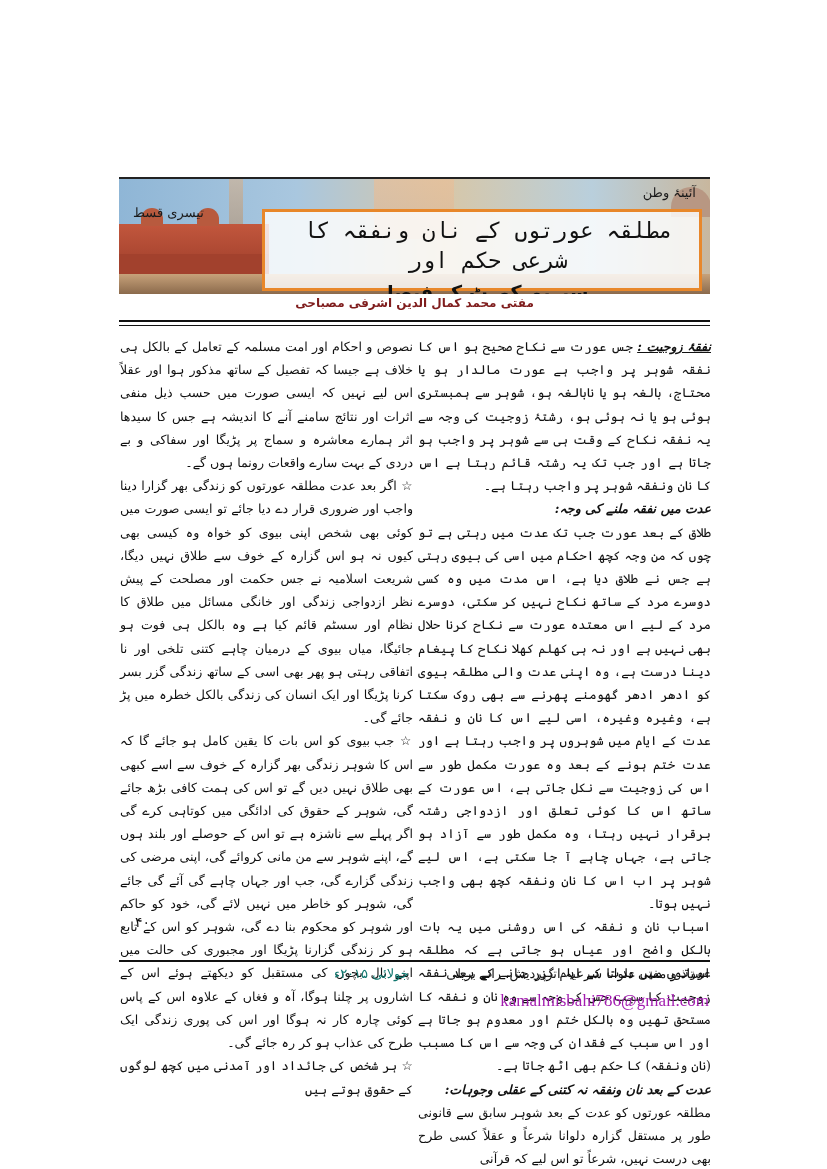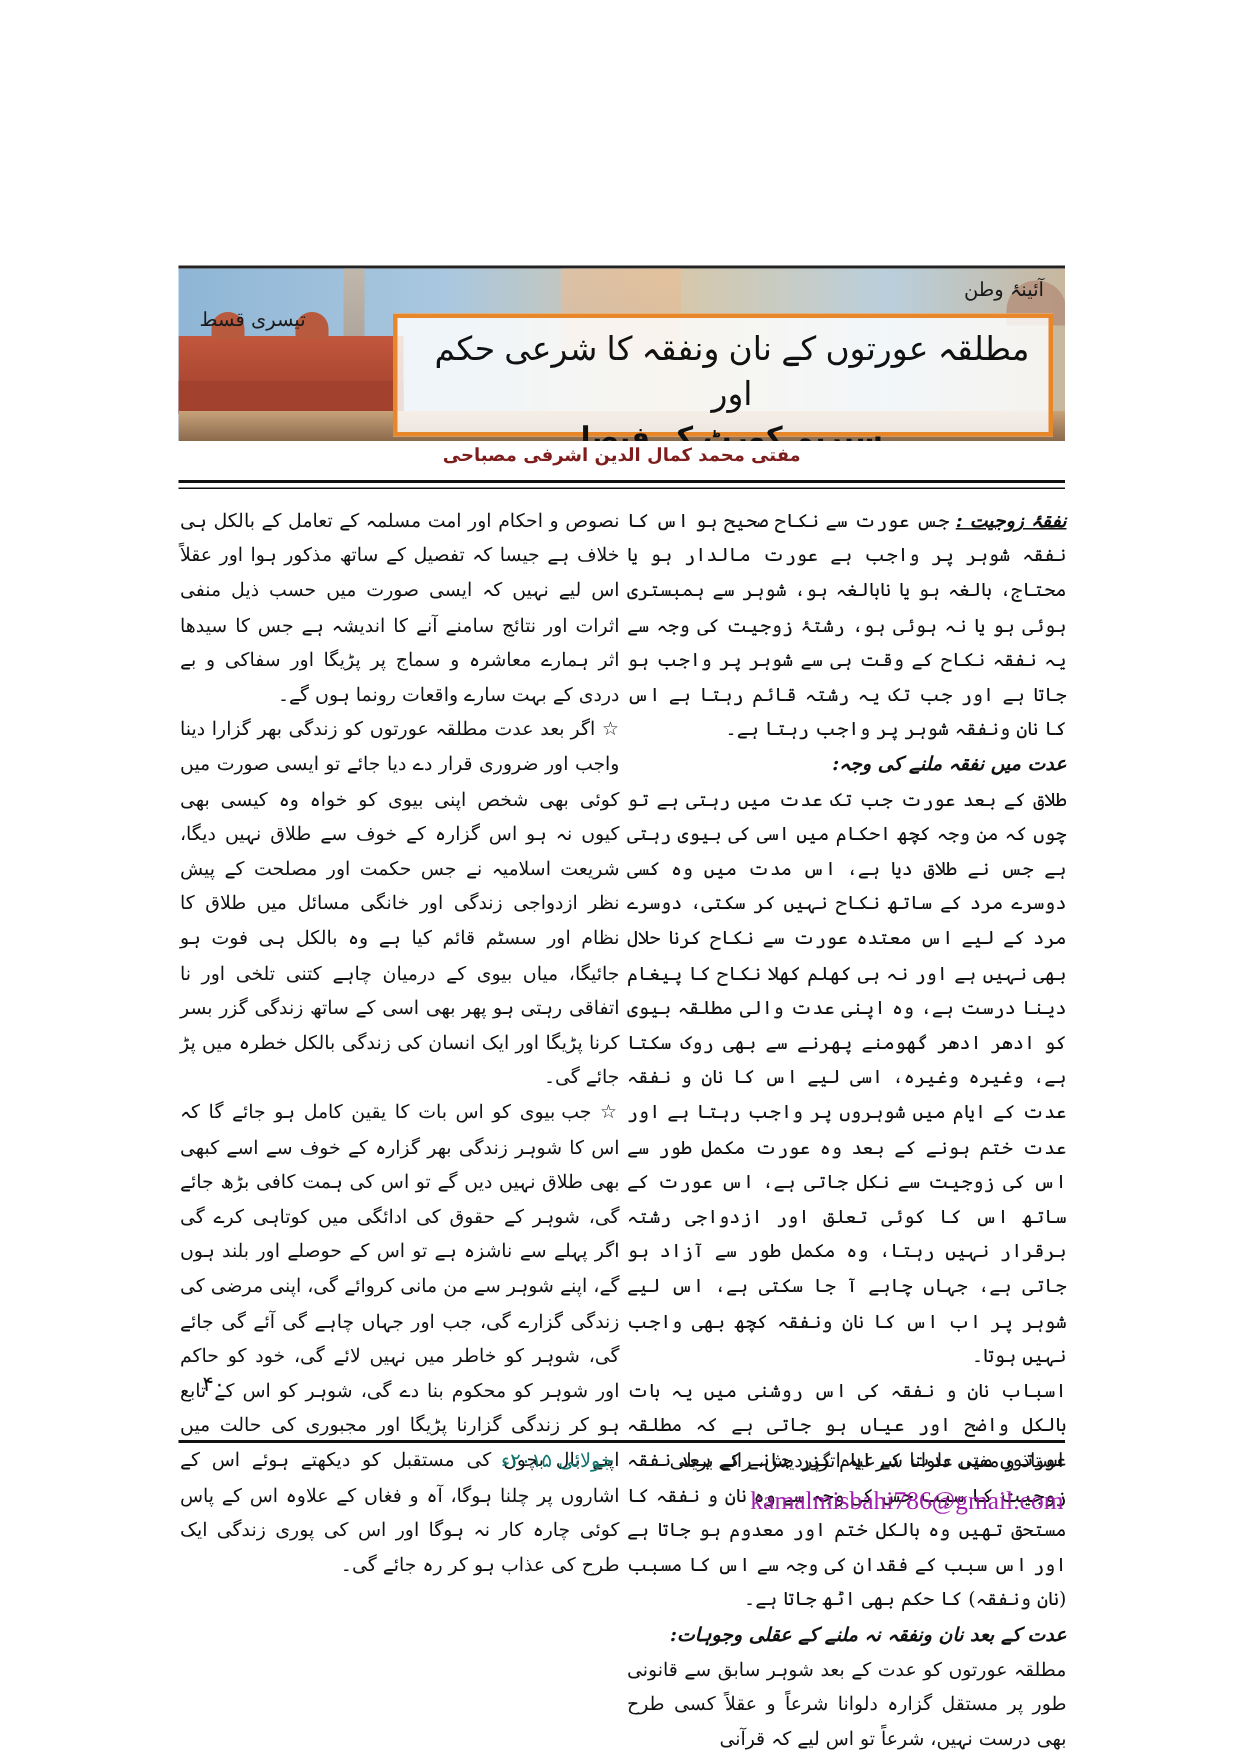--- a/index.html
+++ b/index.html
@@ -25,21 +25,21 @@
       position:absolute; right:14px; top:6px; font-family:"DejaVu Serif", serif; font-size:13px; color:#1a1a1a; direction: rtl; text-align: center;
     }
     .banner .part {
       position:absolute; left:14px; top:6px; font-family:"DejaVu Serif", serif; font-size:13px; color:#1a1a1a; direction: rtl; margin-top: 20px;
     }
     .title-box {
       position:absolute; left:143px; top:30px; width:440px; height:82px;
       background: rgba(255,255,255,0.82); border: 3px solid #e8872a; box-sizing: border-box;
       text-align: center; direction: rtl;
     }
-    .title-line1 { font-family:Liberation Sans, sans-serif; font-size:22px; color:#111; margin-top:6px; line-height:30px;margin-left:12px; }
+    .title-line1 { font-family:Liberation Mono, monospace; font-size:22px; color:#111; margin-top:6px; line-height:30px;margin-left:12px; }
     .title-line2 { font-family:"DejaVu Sans", sans-serif; font-weight:bold; font-size:19px; color:#111; line-height:28px; }
 
     .author {
       position:absolute; left:119px; top:296px; width:591px; text-align:center; direction: rtl;
       font-family:"DejaVu Sans", sans-serif; font-weight:bold; font-size:12px; color:#7f1d1d;
     }
     .rule-double {
       position:absolute; left:119px; width:591px; top:320px; height:3px;
       border-top:2px solid #111; border-bottom:1px solid #111;
     }
@@ -90,34 +90,38 @@
   <div class="rule-double"></div>
 
   <div class="col right">
     <p>
       <span class="heading">نفقۂ زوجیت :</span>
       <span>جس عورت سے نکاح صحیح ہو اس کا نفقہ شوہر پر واجب ہے عورت مالدار ہو یا محتاج، بالغہ ہو یا نابالغہ ہو، شوہر سے ہمبستری ہوئی ہو یا نہ ہوئی ہو، رشتۂ زوجیت کی وجہ سے یہ نفقہ نکاح کے وقت ہی سے شوہر پر واجب ہو جاتا ہے اور جب تک یہ رشتہ قائم رہتا ہے اس کا نان ونفقہ شوہر پر واجب رہتا ہے۔</span>
     </p>
     <p class="subhead">عدت میں نفقہ ملنے کی وجہ:</p>
     <p>طلاق کے بعد عورت جب تک عدت میں رہتی ہے تو چوں کہ من وجہ کچھ احکام میں اسی کی بیوی رہتی ہے جس نے طلاق دیا ہے، اس مدت میں وہ کسی دوسرے مرد کے ساتھ نکاح نہیں کر سکتی، دوسرے مرد کے لیے اس معتدہ عورت سے نکاح کرنا حلال بھی نہیں ہے اور نہ ہی کھلم کھلا نکاح کا پیغام دینا درست ہے، وہ اپنی عدت والی مطلقہ بیوی کو ادھر ادھر گھومنے پھرنے سے بھی روک سکتا ہے، وغیرہ وغیرہ، اسی لیے اس کا نان و نفقہ عدت کے ایام میں شوہروں پر واجب رہتا ہے اور عدت ختم ہونے کے بعد وہ عورت مکمل طور سے اس کی زوجیت سے نکل جاتی ہے، اس عورت کے ساتھ اس کا کوئی تعلق اور ازدواجی رشتہ برقرار نہیں رہتا، وہ مکمل طور سے آزاد ہو جاتی ہے، جہاں چاہے آ جا سکتی ہے، اس لیے شوہر پر اب اس کا نان ونفقہ کچھ بھی واجب نہیں ہوتا۔</p>
     <p>اسباب نان و نفقہ کی اس روشنی میں یہ بات بالکل واضح اور عیاں ہو جاتی ہے کہ مطلقہ عورتوں میں عدت کے ایام گزر جانے کے بعد نفقہ زوجیت کا سبب جس کی وجہ سے وہ نان و نفقہ کا مستحق تھیں وہ بالکل ختم اور معدوم ہو جاتا ہے اور اس سبب کے فقدان کی وجہ سے اس کا مسبب (نان ونفقہ) کا حکم بھی اٹھ جاتا ہے۔</p>
-    <p class="subhead">عدت کے بعد نان ونفقہ نہ ملنے کے عقلی وجوہات:</p>
+    <p class="subhead">عدت کے بعد نان ونفقہ نہ کتنی کے عقلی وجوہات:</p>
     <p>مطلقہ عورتوں کو عدت کے بعد شوہر سابق سے قانونی طور پر مستقل گزارہ دلوانا شرعاً و عقلاً کسی طرح بھی درست نہیں، شرعاً تو اس لیے کہ قرآنی</p>
   </div>
 
   <div class="col left">
     <p>نصوص و احکام اور امت مسلمہ کے تعامل کے بالکل ہی خلاف ہے جیسا کہ تفصیل کے ساتھ مذکور ہوا اور عقلاً اس لیے نہیں کہ ایسی صورت میں حسب ذیل منفی اثرات اور نتائج سامنے آنے کا اندیشہ ہے جس کا سیدھا اثر ہمارے معاشرہ و سماج پر پڑیگا اور سفاکی و بے دردی کے بہت سارے واقعات رونما ہوں گے۔</p>
     <p>
       <span class="star">☆</span>
       <span>اگر بعد عدت مطلقہ عورتوں کو زندگی بھر گزارا دینا واجب اور ضروری قرار دے دیا جائے تو ایسی صورت میں کوئی بھی شخص اپنی بیوی کو خواہ وہ کیسی بھی کیوں نہ ہو اس گزارہ کے خوف سے طلاق نہیں دیگا، شریعت اسلامیہ نے جس حکمت اور مصلحت کے پیش نظر ازدواجی زندگی اور خانگی مسائل میں طلاق کا نظام اور سسٹم قائم کیا ہے وہ بالکل ہی فوت ہو جائیگا، میاں بیوی کے درمیان چاہے کتنی تلخی اور نا اتفاقی رہتی ہو پھر بھی اسی کے ساتھ زندگی گزر بسر کرنا پڑیگا اور ایک انسان کی زندگی بالکل خطرہ میں پڑ جائے گی۔</span>
     </p>
     <p>
       <span class="star">☆</span>
       <span>جب بیوی کو اس بات کا یقین کامل ہو جائے گا کہ اس کا شوہر زندگی بھر گزارہ کے خوف سے اسے کبھی بھی طلاق نہیں دیں گے تو اس کی ہمت کافی بڑھ جائے گی، شوہر کے حقوق کی ادائگی میں کوتاہی کرے گی اگر پہلے سے ناشزہ ہے تو اس کے حوصلے اور بلند ہوں گے، اپنے شوہر سے من مانی کروائے گی، اپنی مرضی کی زندگی گزارے گی، جب اور جہاں چاہے گی آئے گی جائے گی، شوہر کو خاطر میں نہیں لائے گی، خود کو حاکم اور شوہر کو محکوم بنا دے گی، شوہر کو اس کے تابع ہو کر زندگی گزارنا پڑیگا اور مجبوری کی حالت میں اپنے بال بچوں کی مستقبل کو دیکھتے ہوئے اس کے اشاروں پر چلنا ہوگا، آہ و فغاں کے علاوہ اس کے پاس کوئی چارہ کار نہ ہوگا اور اس کی پوری زندگی ایک طرح کی عذاب ہو کر رہ جائے گی۔</span>
     </p>
+    <p>
+      <span class="star">☆</span>
+      <span>ہر شخص کی جائداد اور آمدنی میں کچھ لوگوں کے حقوق ہوتے ہیں</span>
+    </p>
   </div>
 
   <div class="footer-rule"></div>
   <div class="page-num">۴۰</div>
   <div class="issue-date">جولائی ۲۰۱۵ء</div>
   <div class="affiliation">استاذ و مفتی دلوانا شرعیہ اترپردیش، رائے بریلی</div>
   <div class="email">kamalmisbahi786@gmail.com</div>
 
 </div>
 

